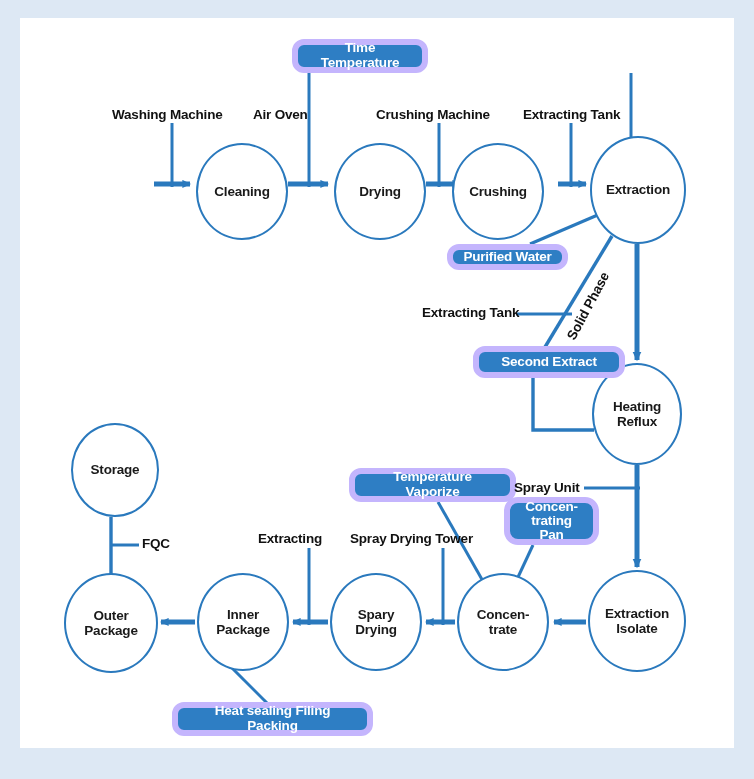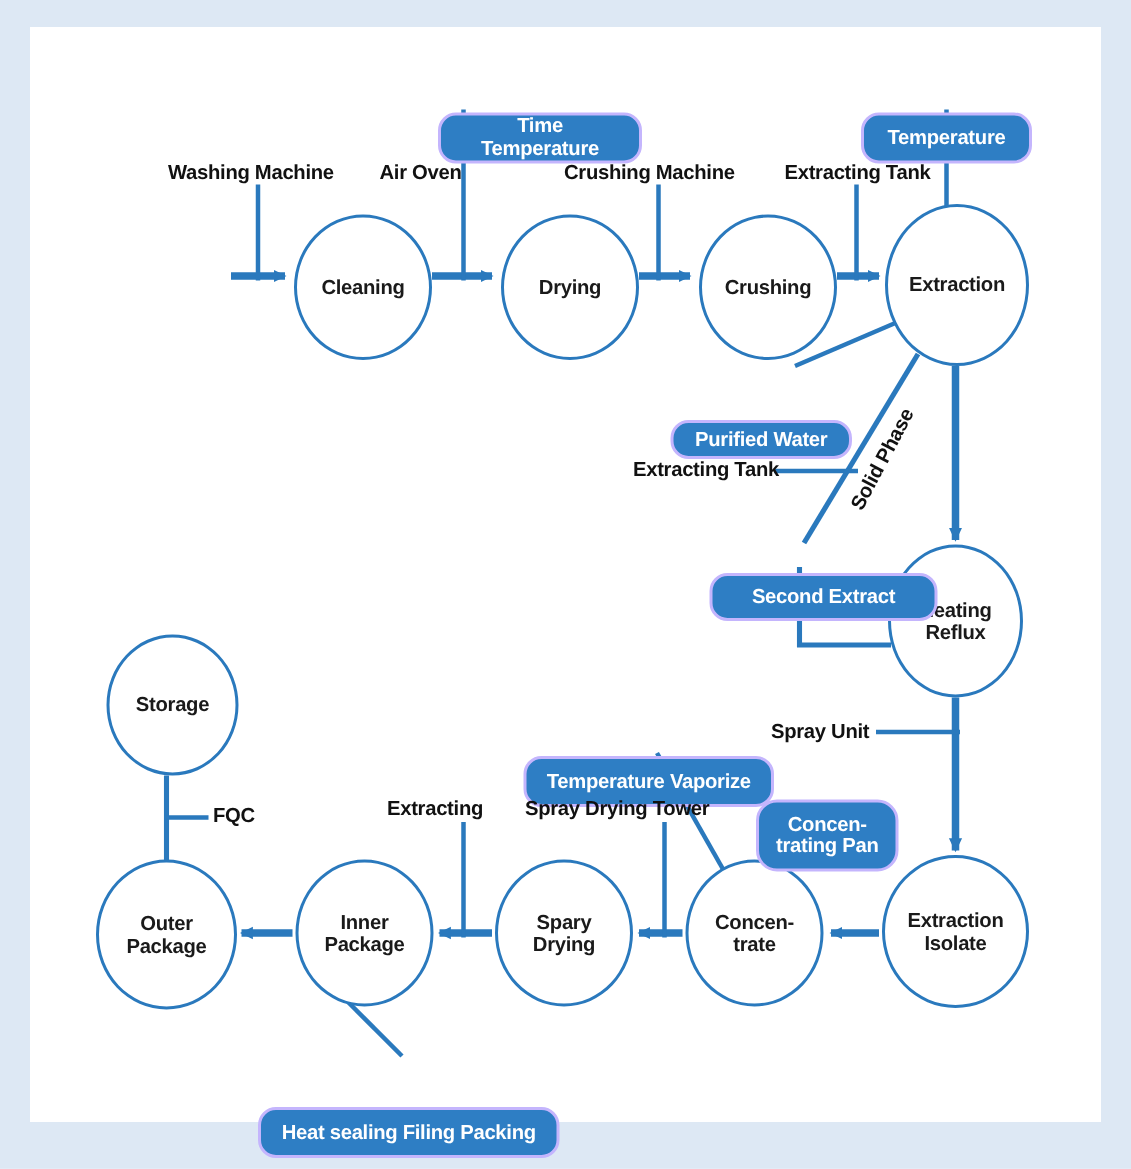--- a/index.html
+++ b/index.html
@@ -65,33 +65,32 @@
     white-space: pre-line;
     padding: 0 2px;
   }
   
   .pill {
     position: absolute;
     display: flex;
     align-items: center;
     justify-content: center;
     background: #2e7ec4;
-    border: 2px solid #c4b5fd;
+    border: 6px solid #c4b5fd;
     border-radius: 12px;
     color: #ffffff;
     font-weight: 700;
     font-size: 13.5px;
     line-height: 1.1;
     letter-spacing: -0.2px;
     text-align: center;
     box-sizing: border-box;
     z-index: 4;
     white-space: pre-line;
     padding: 2px 10px;
-    margin-top: 36px;
   }
   .pill.two-line { border-radius: 14px; }
   
   .anno {
     position: absolute;
     color: #111111;
     font-weight: 700;
     font-size: 13.5px;
     line-height: 1.1;
     letter-spacing: -0.2px;
@@ -168,21 +167,21 @@
           <line x1="212" y1="650" x2="248" y2="686" stroke-width="3"></line>
         </g>
       </svg>
 
       <div class="node" style="left:176px; top:125px; width:92px; height:97px;">
         <span class="nlabel">Cleaning</span>
       </div>
       <div class="node" style="left:314px; top:125px; width:92px; height:97px;">
         <span class="nlabel">Drying</span>
       </div>
-      <div class="node" style="left:446px; top:125px; width:92px; height:97px;">
+      <div class="node" style="left:432px; top:125px; width:92px; height:97px;">
         <span class="nlabel">Crushing</span>
       </div>
       <div class="node" style="left:570px; top:118px; width:96px; height:108px;">
         <span class="nlabel">Extraction</span>
       </div>
       <div class="node" style="left:572px; top:345px; width:90px; height:102px;">
         <span class="nlabel">Heating
 Reflux</span>
       </div>
       <div class="node" style="left:568px; top:552px; width:98px; height:102px;">
@@ -203,21 +202,20 @@
       </div>
       <div class="node" style="left:44px; top:555px; width:94px; height:100px;">
         <span class="nlabel">Outer
 Package</span>
       </div>
       <div class="node" style="left:51px; top:405px; width:88px; height:94px;">
         <span class="nlabel">Storage</span>
       </div>
 
       <div class="pill" style="left:272px; top:21px; width:136px; height:34px;">Time Temperature</div>
-      <div class="pill" style="left:554px; top:21px; width:114px; height:34px;">Temperature</div>
       <div class="pill" style="left:427px; top:226px; width:121px; height:26px;">Purified Water</div>
       <div class="pill" style="left:453px; top:328px; width:152px; height:32px;">Second Extract</div>
       <div class="pill" style="left:329px; top:450px; width:167px; height:34px;">Temperature Vaporize</div>
       <div class="pill two-line" style="left:484px; top:479px; width:95px; height:48px; line-height:1.05;">Concen-
 trating Pan</div>
       <div class="pill" style="left:152px; top:684px; width:201px; height:34px;">Heat sealing Filing Packing</div>
 
       <div class="anno" style="left:92px; top:90px;">Washing Machine</div>
       <div class="anno" style="left:233px; top:90px;">Air Oven</div>
       <div class="anno" style="left:356px; top:90px;">Crushing Machine</div>

